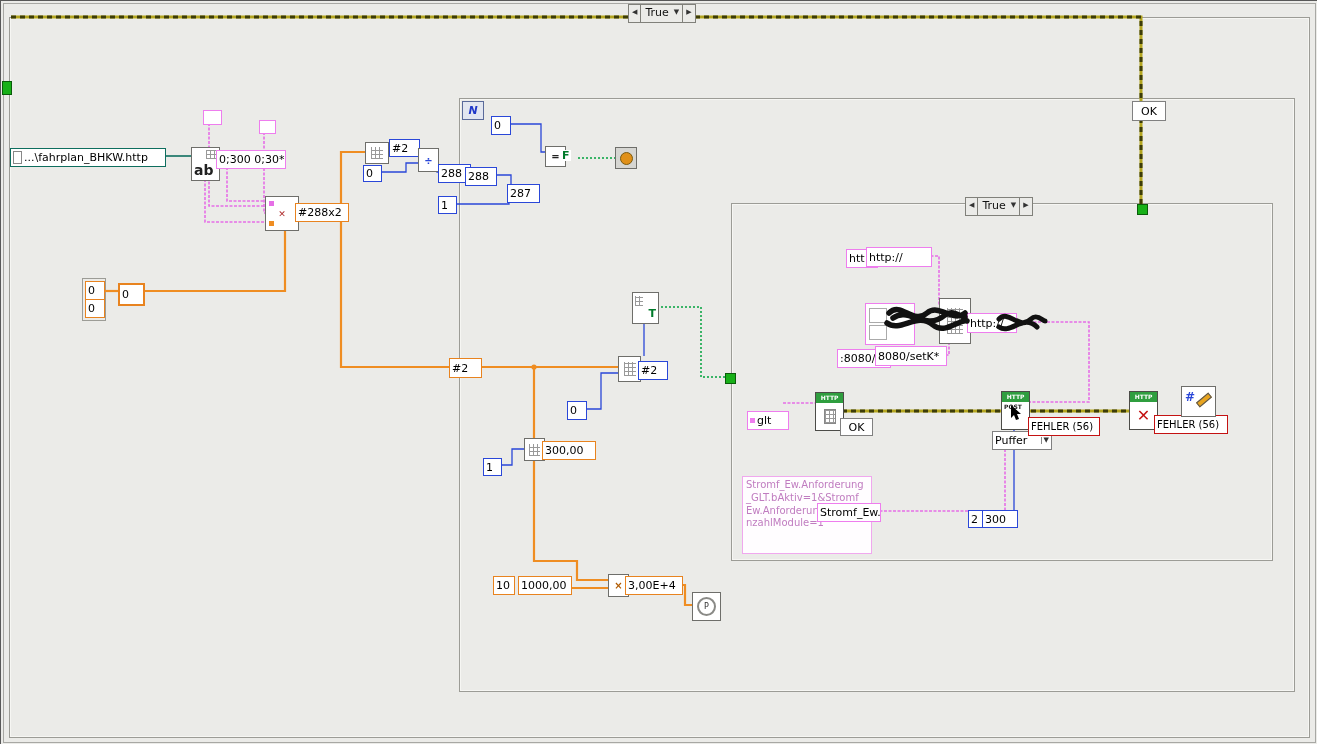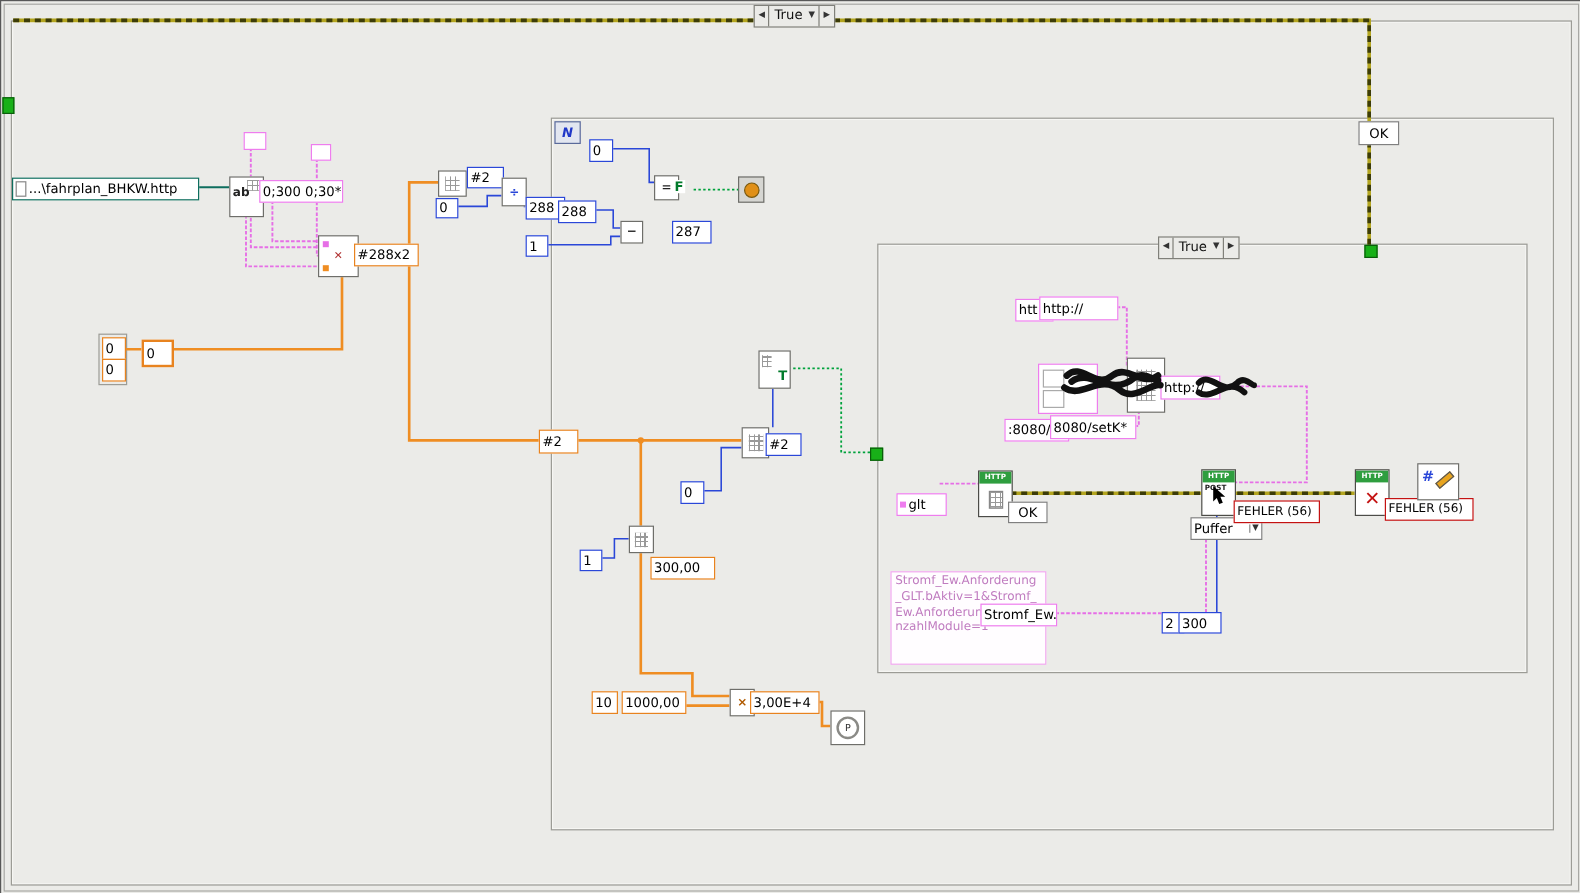--- a/index.html
+++ b/index.html
@@ -122,21 +122,21 @@
     </div>
 
   <div class="box b-teal" style="left:9px;top:147px;width:150px;height:17px">
     <span style="display:inline-block;width:7px;height:11px;border:1px solid #888;margin-right:2px;flex:none"></span>
     <span>...\fahrplan_BHKW.http</span>
   </div>
   <div class="box b-pk" style="left:202px;top:109px;width:13px;height:13px"></div>
   <div class="box b-pk" style="left:258px;top:119px;width:11px;height:12px"></div>
   <div class="icon" style="left:190px;top:146px;width:27px;height:32px">
     <div class="grid" style="position:absolute;right:2px;top:2px;width:11px;height:9px"></div>
-    <span style="position:absolute;left:2px;bottom:14px;font-size:10px;font-weight:bold">ab</span>
+    <span style="position:absolute;left:2px;bottom:2px;font-size:14px;font-weight:bold">ab</span>
   </div>
   <div class="box b-pk" style="left:215px;top:149px;width:64px;height:17px">
       <span>0;300 0;30*</span>
     </div>
   <div class="icon" style="left:264px;top:195px;width:32px;height:33px">
     <span class="dot" style="position:absolute;left:3px;top:4px;background:#e66fe6"></span>
     <span class="dot" style="position:absolute;left:3px;bottom:4px;background:#ef8d22"></span>
     <span style="font-size:9px;color:#b03030">✕</span>
   </div>
   <div class="box b-or" style="left:294px;top:202px;width:48px;height:17px">
@@ -171,21 +171,21 @@
     </div>
   <div class="box b-bl" style="left:464px;top:166px;width:26px;height:17px">
       <span>288</span>
     </div>
   <div class="icon" style="left:516px;top:183px;width:17px;height:17px;font-weight:bold">
       <span>−</span>
     </div>
   <div class="box b-bl" style="left:437px;top:195px;width:13px;height:16px">
       <span>1</span>
     </div>
-  <div class="box b-bl" style="left:559px;top:183px;width:27px;height:17px">
+  <div class="box b-bl" style="left:506px;top:183px;width:27px;height:17px">
       <span>287</span>
     </div>
   <div class="box b-or" style="left:448px;top:357px;width:27px;height:18px">
       <span>#2</span>
     </div>
 
   <div class="icon" style="left:461px;top:100px;width:20px;height:17px;background:#e2e6f0;border-color:#5a6a9a">
       <span style="font-weight:bold;font-style:italic;color:#2038c8;font-size:11px">N</span>
     </div>
   <div class="box b-bl" style="left:490px;top:115px;width:14px;height:17px">
@@ -210,21 +210,21 @@
     </div>
   <div class="box b-bl" style="left:566px;top:400px;width:14px;height:17px">
       <span>0</span>
     </div>
   <div class="box b-bl" style="left:482px;top:457px;width:13px;height:16px">
       <span>1</span>
     </div>
   <div class="icon" style="left:523px;top:437px;width:19px;height:21px">
       <div class="grid" style="width:11px;height:12px"></div>
     </div>
-  <div class="box b-or" style="left:541px;top:463px;width:48px;height:17px">
+  <div class="box b-or" style="left:541px;top:440px;width:48px;height:17px">
       <span>300,00</span>
     </div>
   <div class="box b-or" style="left:492px;top:575px;width:16px;height:17px">
       <span>10</span>
     </div>
   <div class="box b-or" style="left:517px;top:575px;width:48px;height:17px">
       <span>1000,00</span>
     </div>
   <div class="icon" style="left:607px;top:573px;width:19px;height:21px;color:#b05a00;font-weight:bold">
       <span>×</span>

